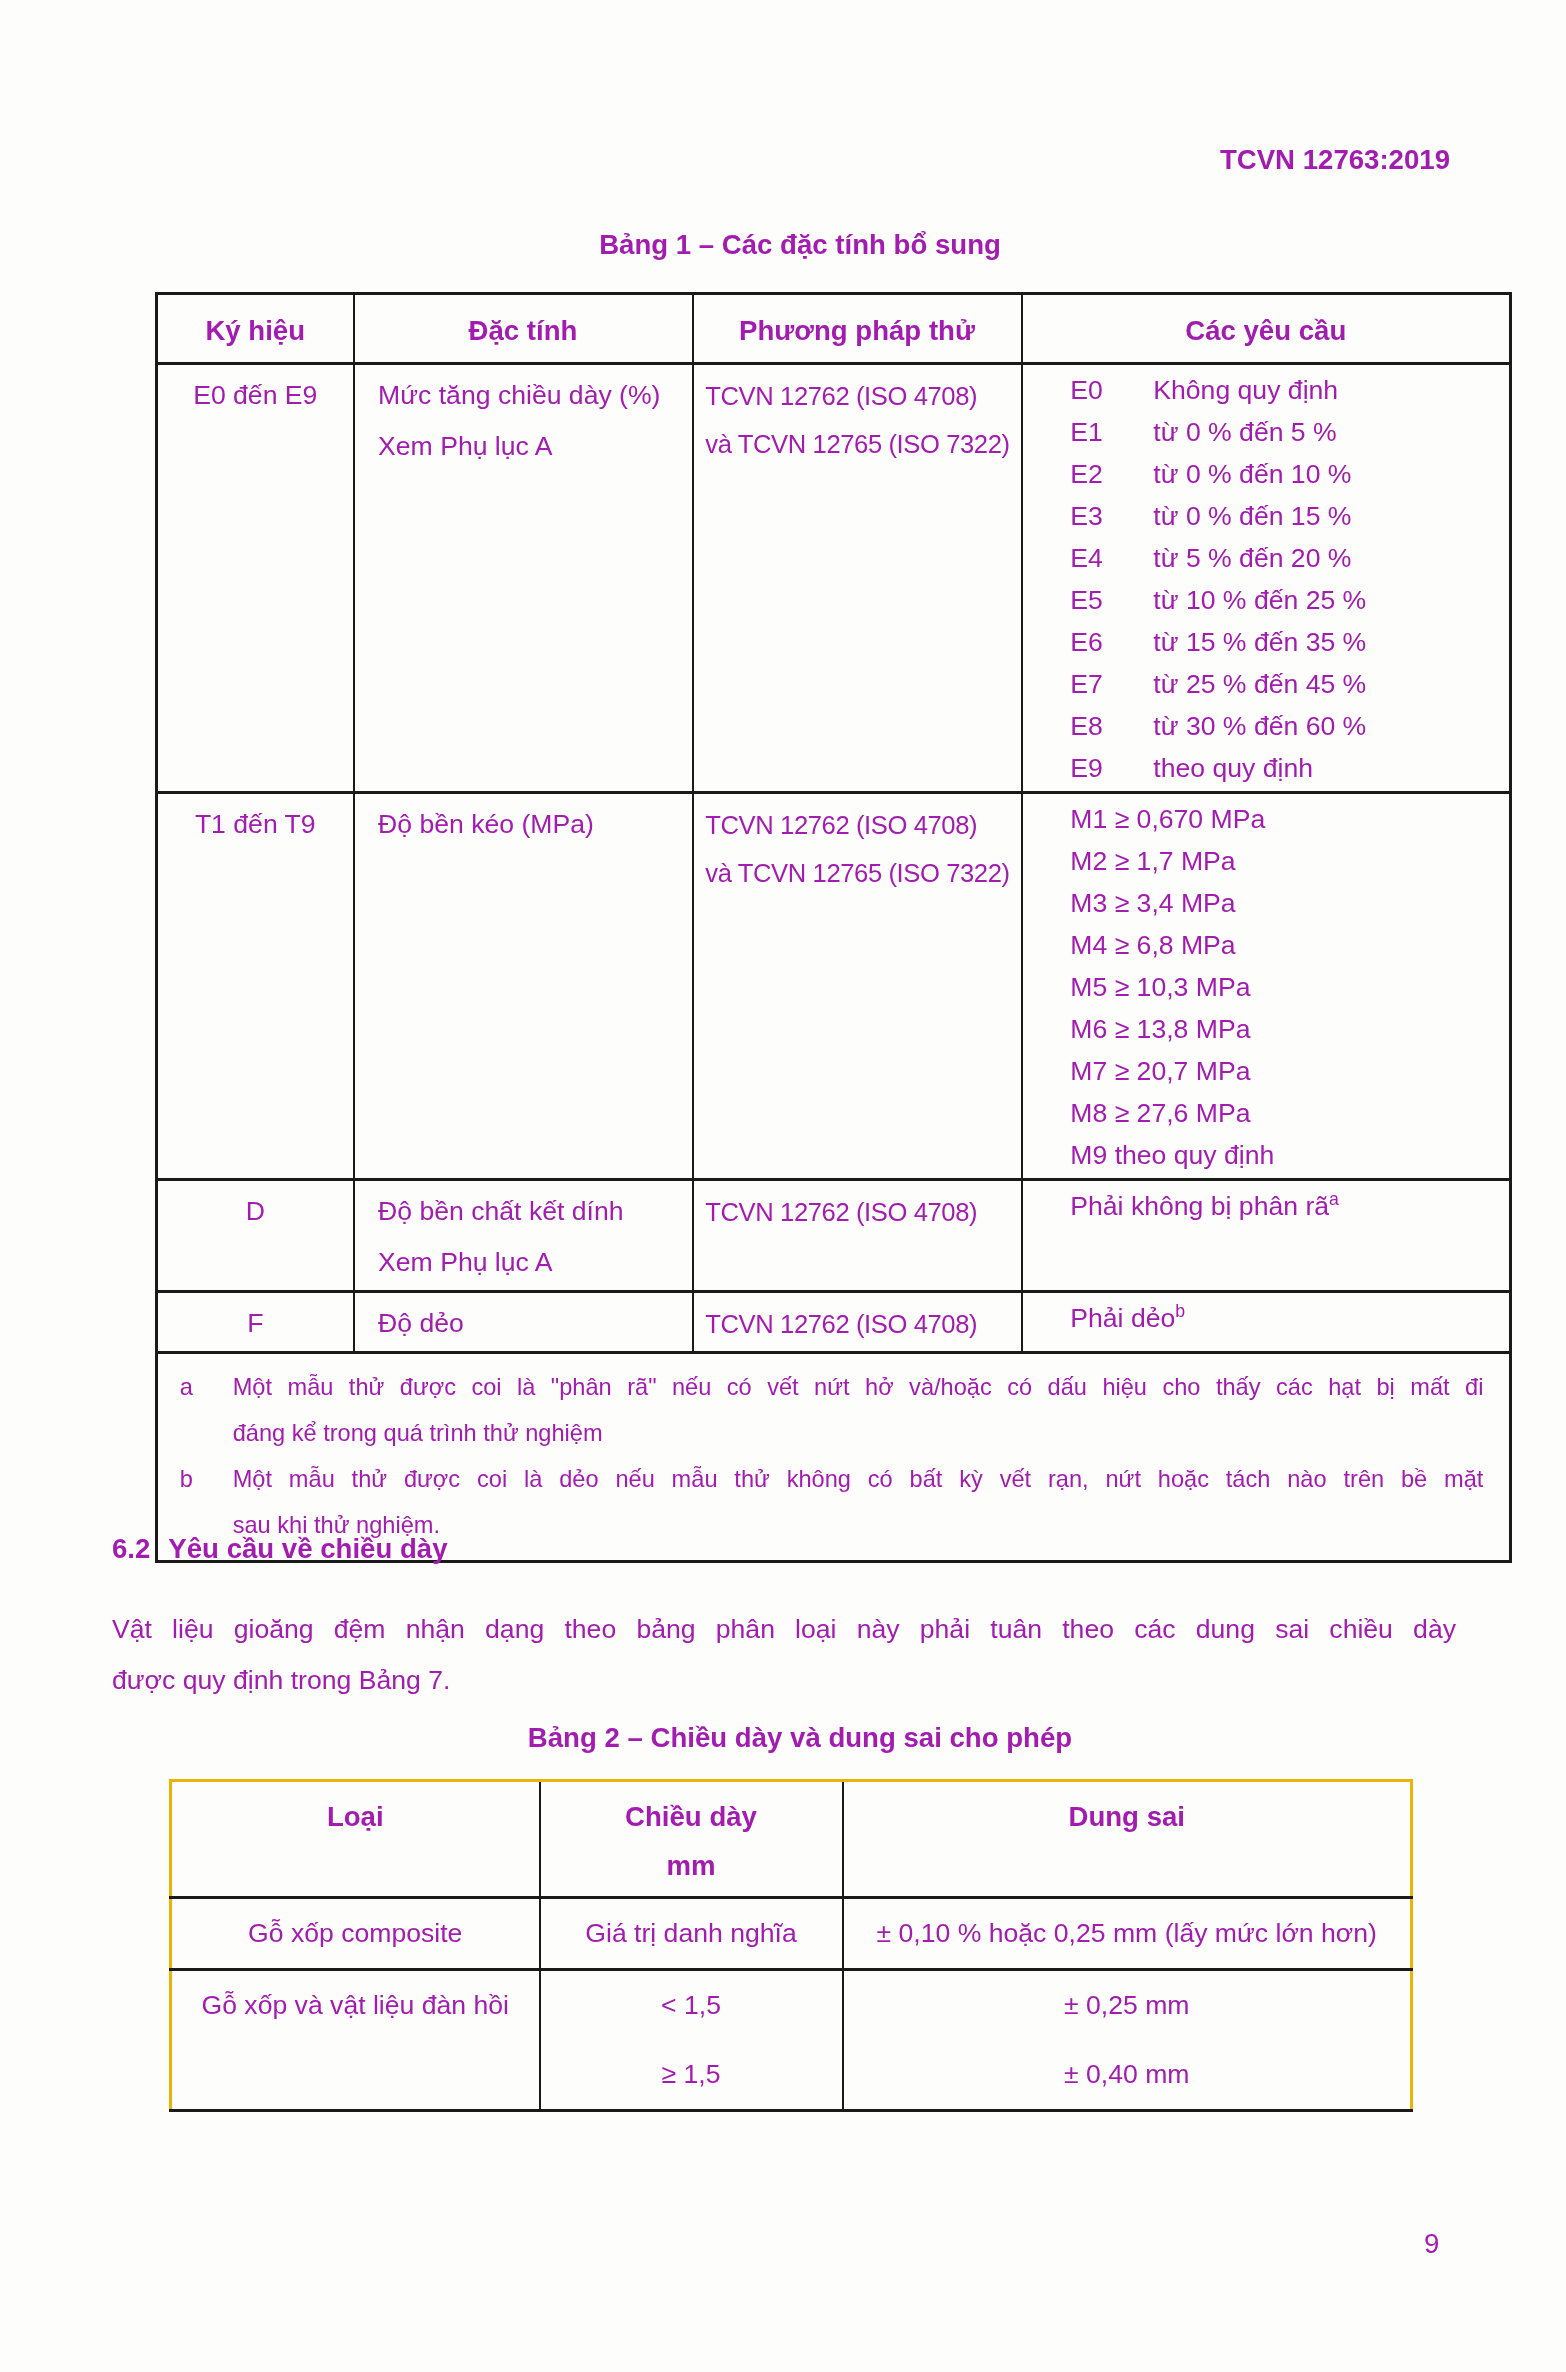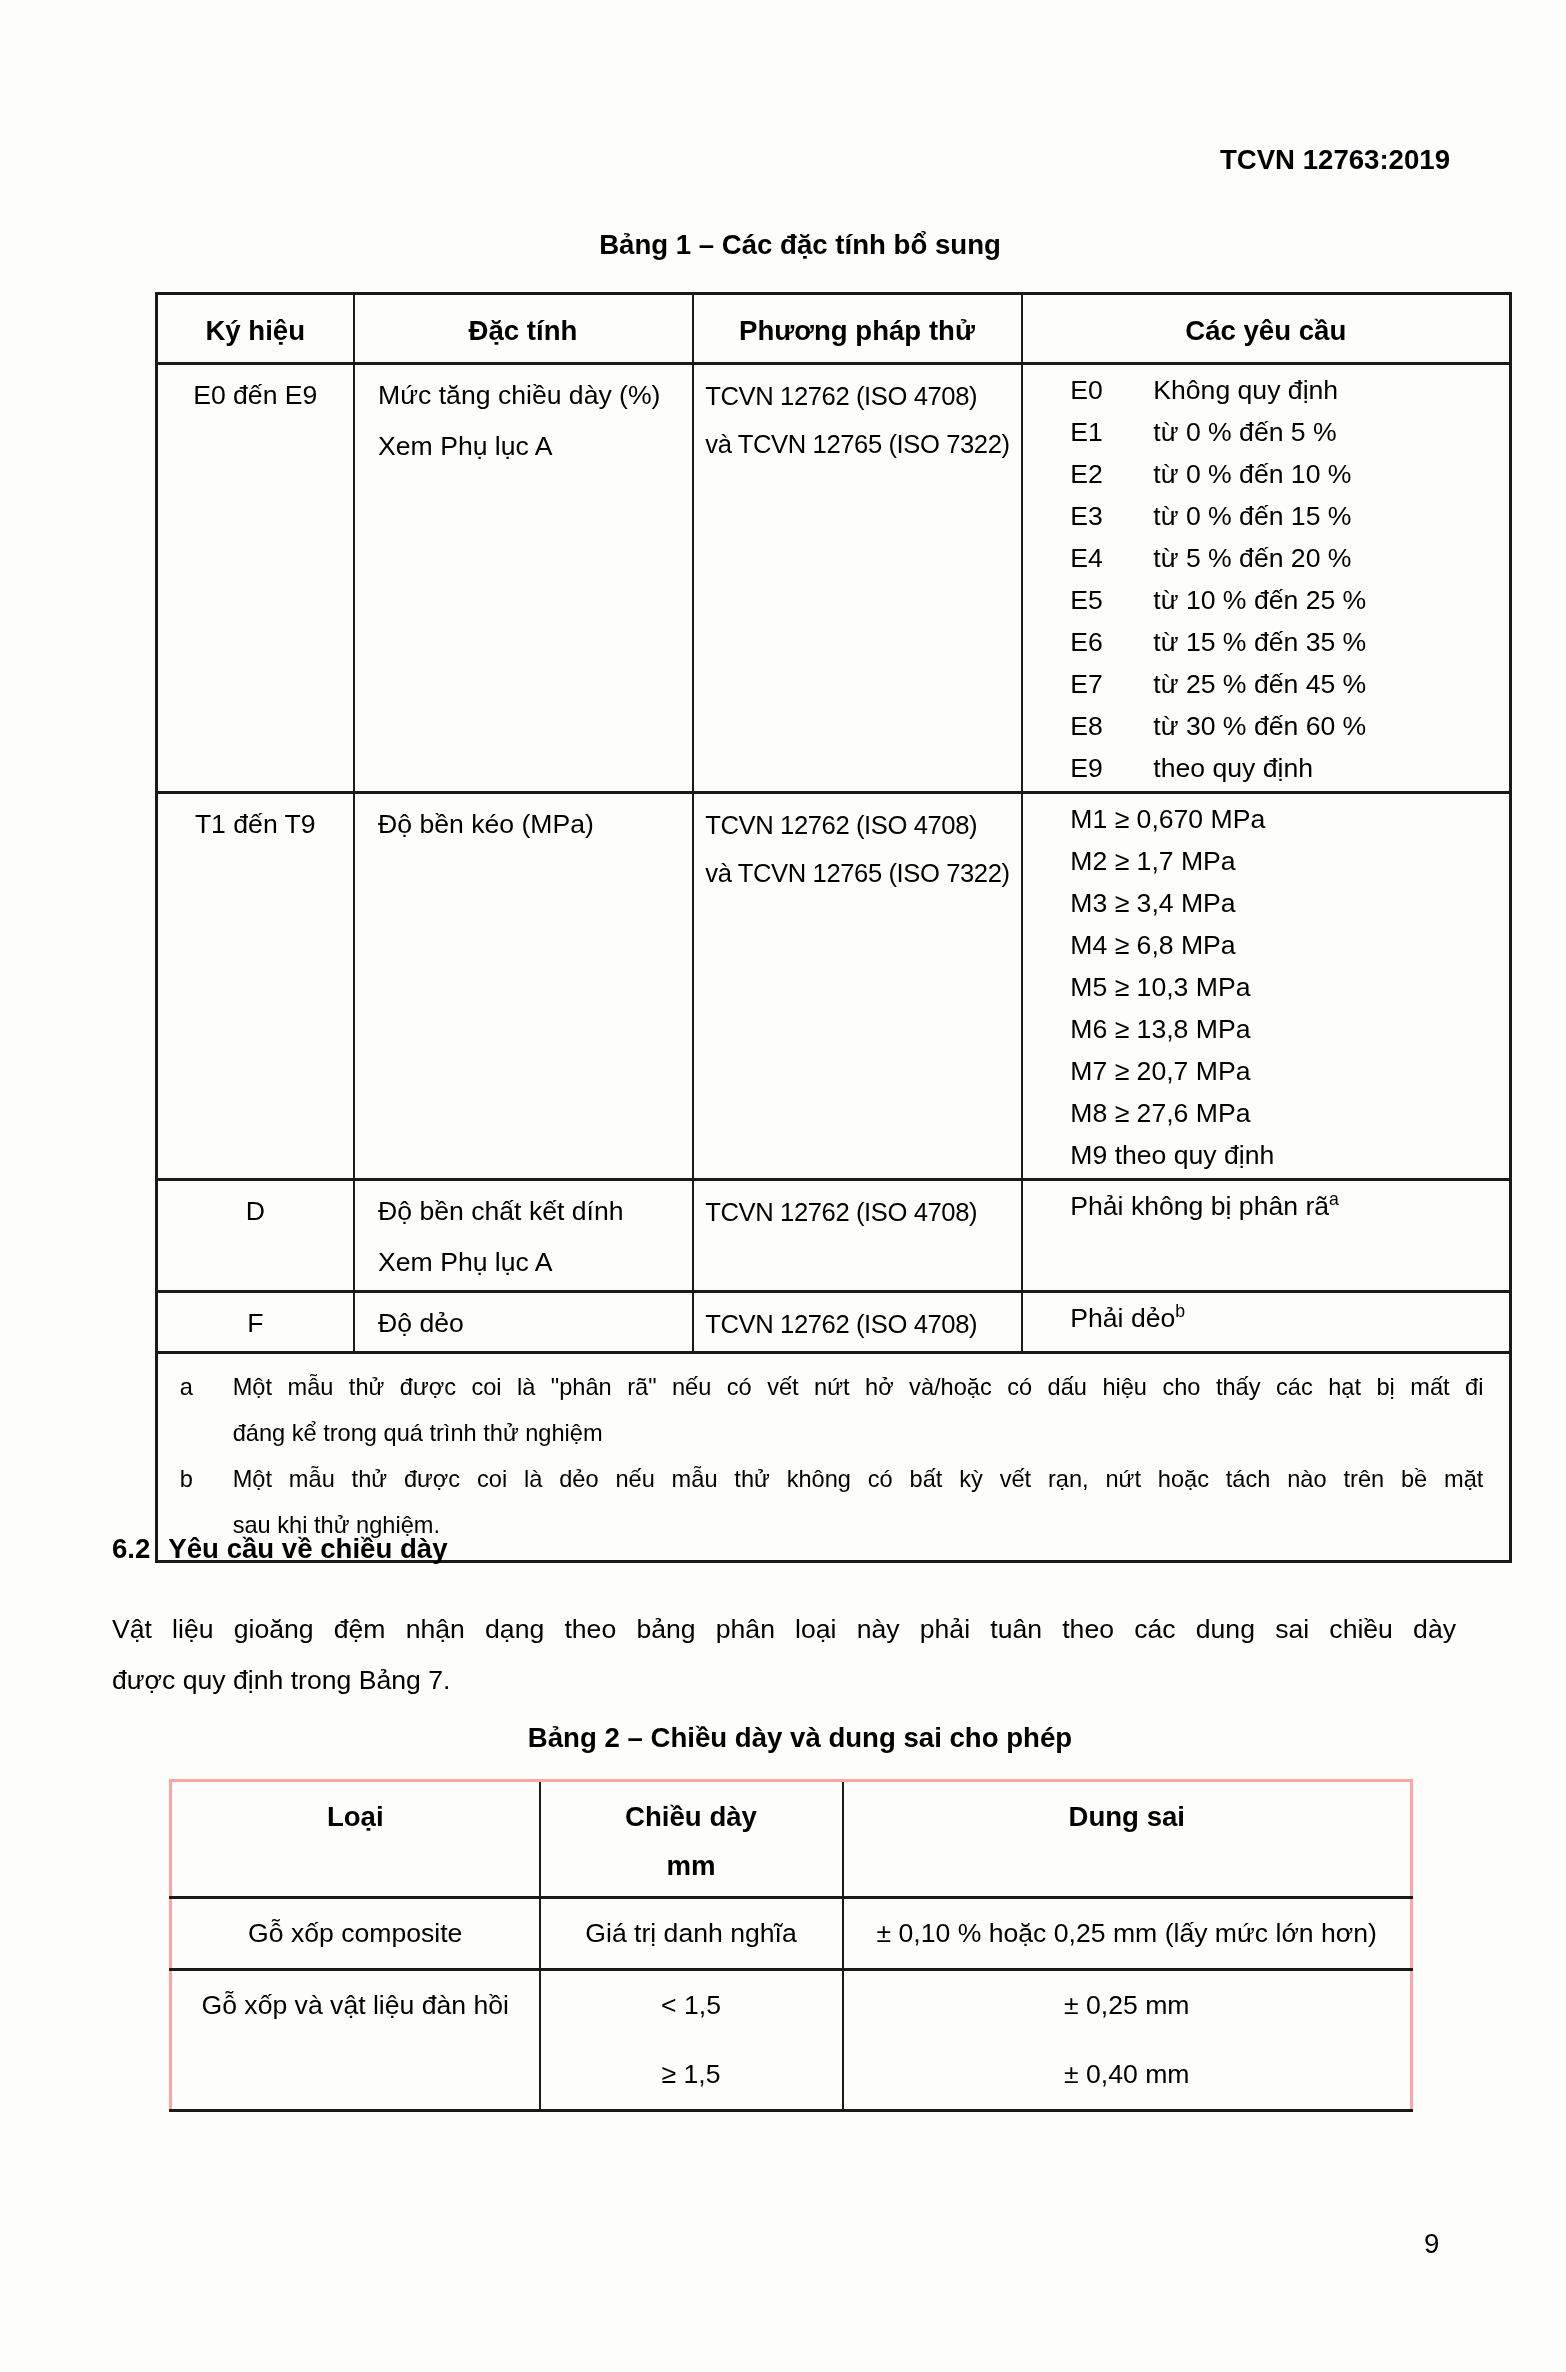--- a/index.html
+++ b/index.html
@@ -1,20 +1,20 @@
 <!DOCTYPE html>
 <html><head>
 <meta charset="utf-8">
 <style>
   html,body { margin:0; padding:0; background:#e8e8e8; }
   .page {
     position:relative;
     width:1566px; height:2372px;
     background:#fdfdfc;
-    color:#000000;
+    color:#a21caf;
     font-family:"Liberation Sans","DejaVu Sans",sans-serif;
     overflow:hidden;
     margin:0 auto;
   }
   .header-ref {
     position:absolute; top:144px; right:116px;
     font-size:27.6px; font-weight:bold;
   }
   .t1-title, .t2-title {
     position:absolute; left:155px; width:1290px;
@@ -63,21 +63,21 @@
   .para {
     position:absolute; top:1604px; left:112px; width:1344px;
     font-size:26.6px; line-height:51px;
   }
 
   
   #table2 {
     position:absolute; top:1779px; left:169px;
     width:1244px;
     border-collapse:collapse; table-layout:fixed;
-    border:3px solid #fca5a5;
+    border:3px solid #eab308;
   }
   #table2 th, #table2 td {
     border:2px solid #1a1a1a;
     vertical-align:top; text-align:center;
     overflow:hidden;
   }
   #table2 tr { border-bottom:3px solid #1a1a1a; }
   #table2 th {
     font-size:27.6px; font-weight:bold;
     line-height:49px; padding-top:9.9px; padding-bottom:5.9px;

